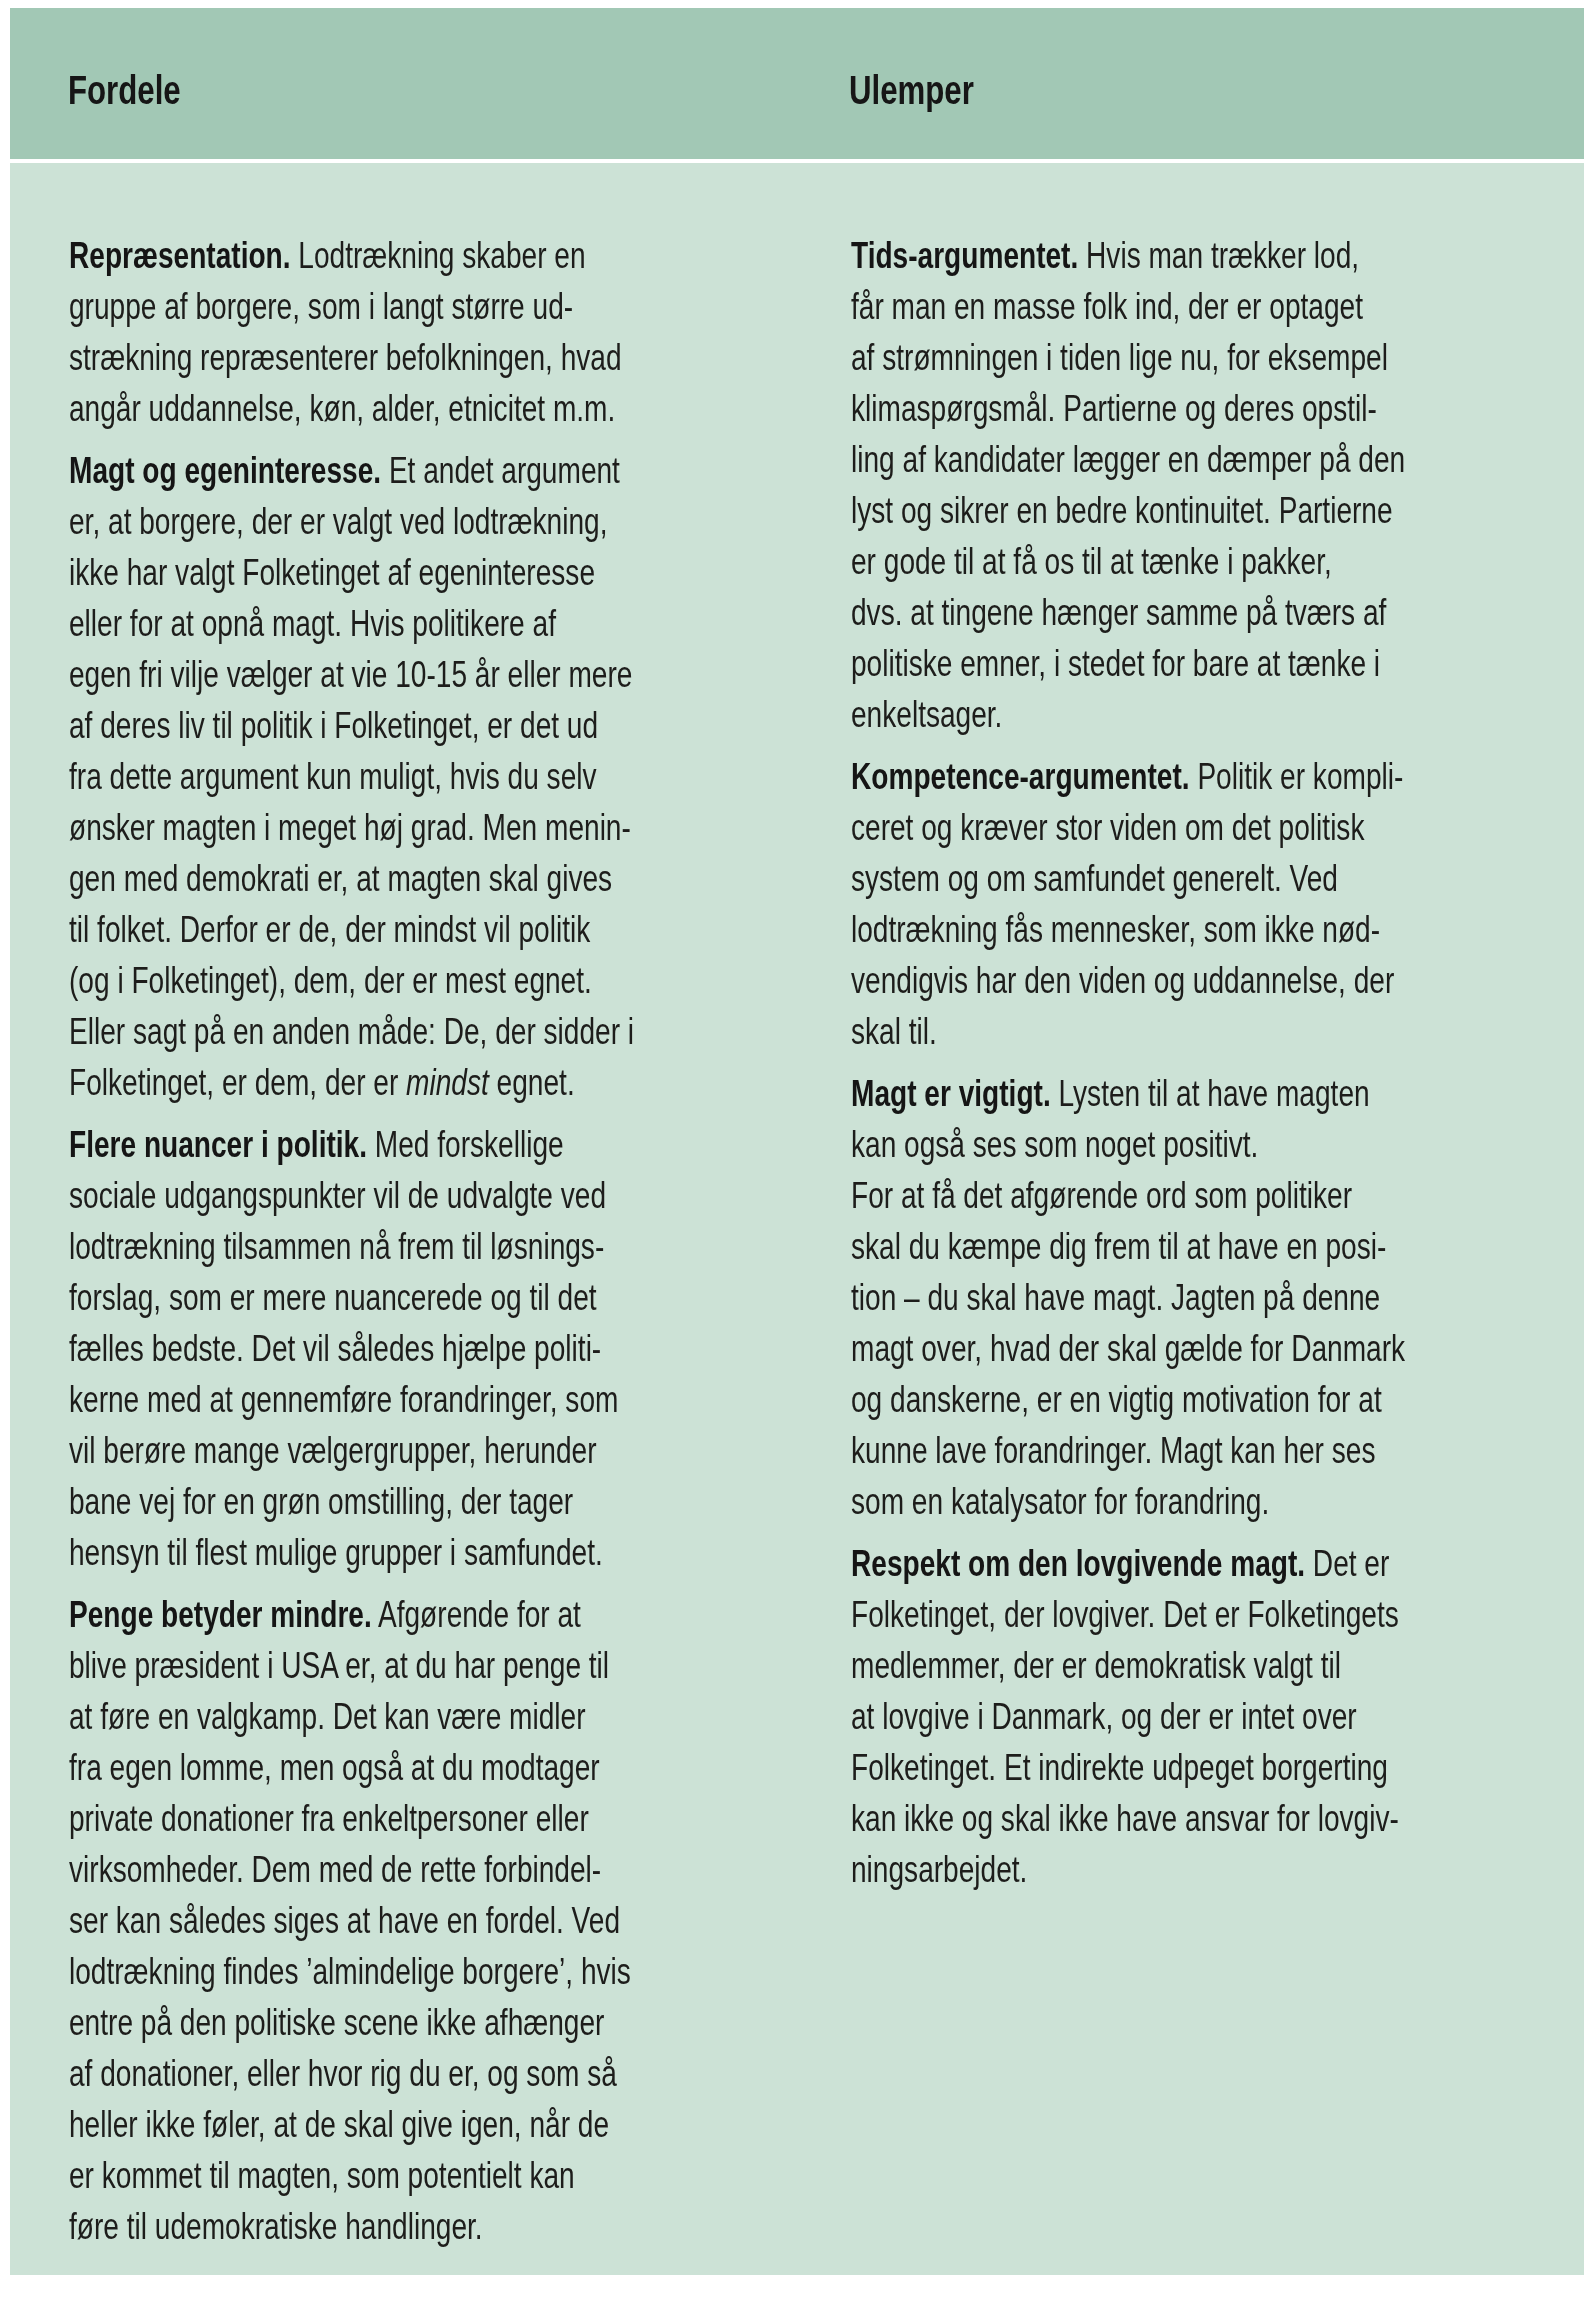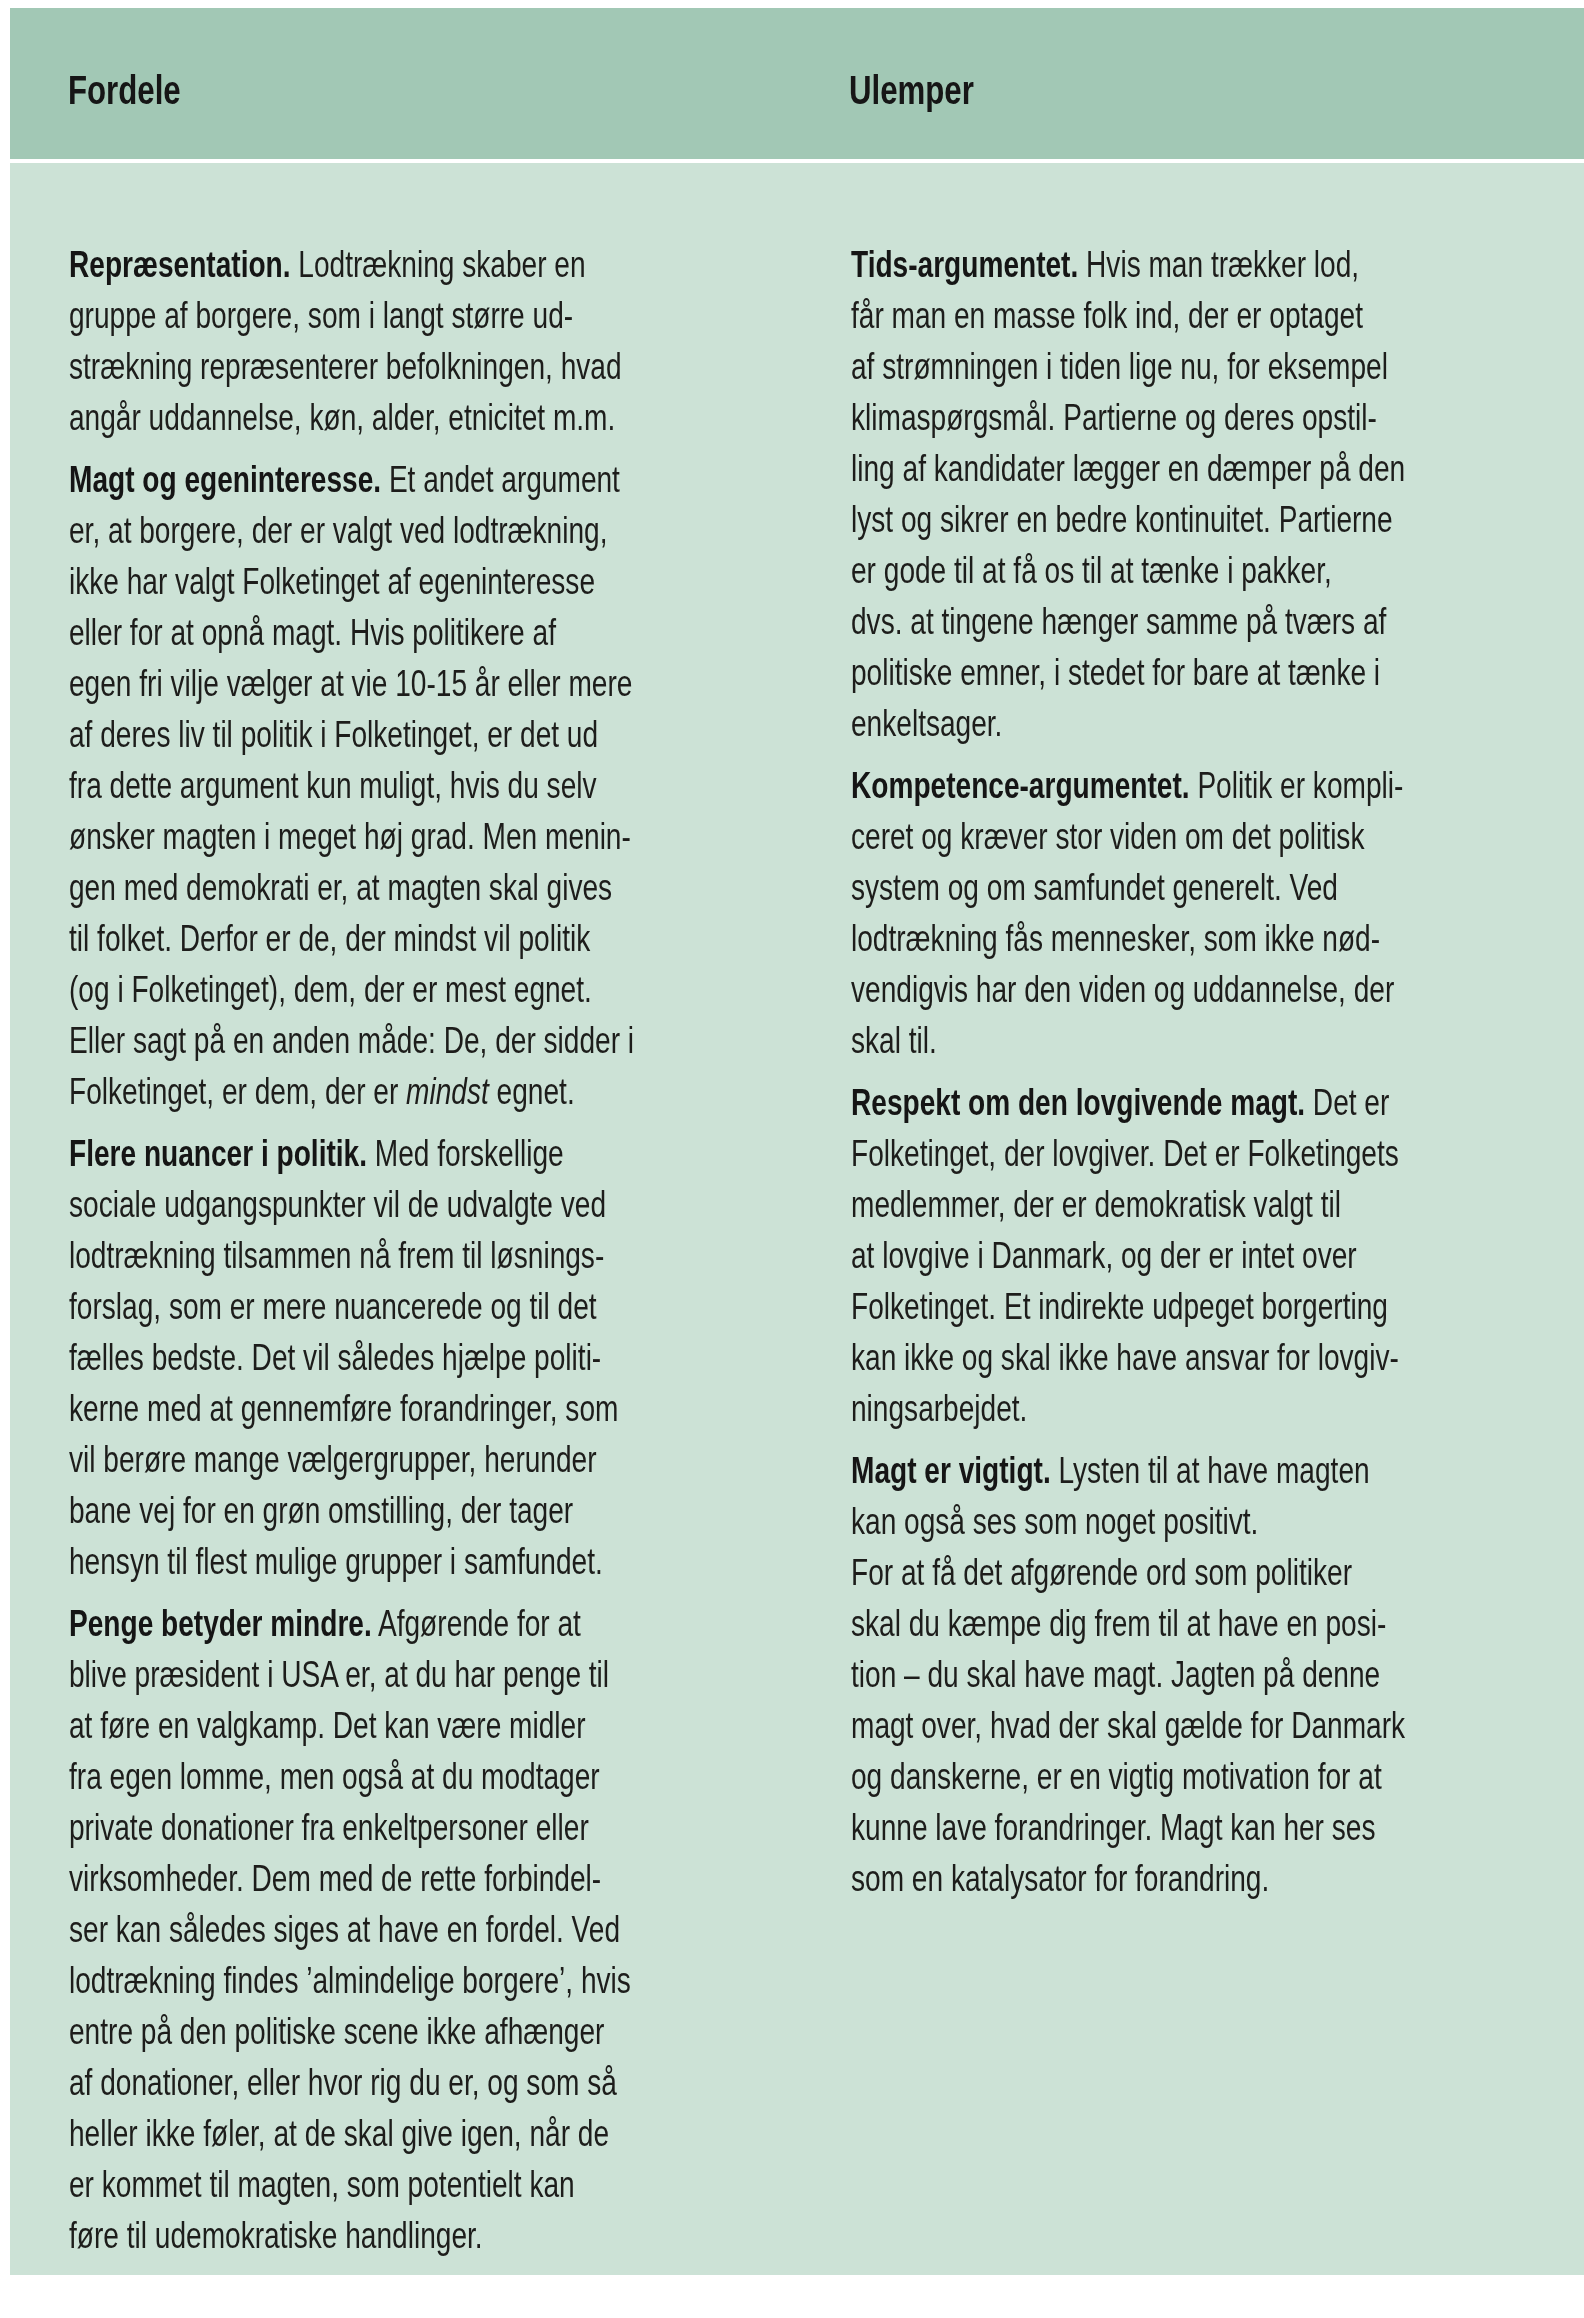--- a/index.html
+++ b/index.html
@@ -7,21 +7,21 @@
        font-family:"Liberation Sans","DejaVu Sans",sans-serif;color:#1d1d1b;}
   .table{position:absolute;left:10.3px;top:8px;width:1562px;height:2267px;}
   .cell{position:absolute;box-sizing:border-box;}
   .hdr{background:#a2c8b5;top:0;height:151px;}
   .bdy{background:#cce2d6;top:155px;height:2112px;}
   .col-left{left:0;width:787px;}
   .col-right{left:784px;width:923px;}
   .hdr-text{position:absolute;left:58px;top:62px;font-weight:bold;font-size:40px;line-height:40px;
             transform:scaleX(.78);transform-origin:left center;white-space:nowrap;color:#161616;}
   .col-right .hdr-text{left:55px;}
-  .paras{position:absolute;left:59px;top:67px;margin-top:9px;}
+  .paras{position:absolute;left:59px;top:67px;}
   .col-right .paras{left:57px;}
   .para{margin-bottom:11px;}
   .line{height:51px;line-height:51px;font-size:36px;white-space:nowrap;
         transform:scaleX(.78);transform-origin:left center;}
   .line b{font-weight:bold;color:#151515;}
   .line i{font-style:italic;}
 </style>
 </head>
 <body>
 
@@ -99,35 +99,35 @@
         </div>
         <div class="para">
           <div class="line"><b>Kompetence-argumentet.</b><span> Politik er kompli-</span></div>
           <div class="line"><span>ceret og kræver stor viden om det politisk</span></div>
           <div class="line"><span>system og om samfundet generelt. Ved</span></div>
           <div class="line"><span>lodtrækning fås mennesker, som ikke nød-</span></div>
           <div class="line"><span>vendigvis har den viden og uddannelse, der</span></div>
           <div class="line"><span>skal til.</span></div>
         </div>
         <div class="para">
-          <div class="line"><b>Respekt om den lovgivende magt.</b><span> Det er</span></div>
-          <div class="line"><span>Folketinget, der lovgiver. Det er Folketingets</span></div>
-          <div class="line"><span>medlemmer, der er demokratisk valgt til</span></div>
-          <div class="line"><span>at lovgive i Danmark, og der er intet over</span></div>
-          <div class="line"><span>Folketinget. Et indirekte udpeget borgerting</span></div>
-          <div class="line"><span>kan ikke og skal ikke have ansvar for lovgiv-</span></div>
-          <div class="line"><span>ningsarbejdet.</span></div>
-        </div>
-        <div class="para">
           <div class="line"><b>Magt er vigtigt.</b><span> Lysten til at have magten</span></div>
           <div class="line"><span>kan også ses som noget positivt.</span></div>
           <div class="line"><span>For at få det afgørende ord som politiker</span></div>
           <div class="line"><span>skal du kæmpe dig frem til at have en posi-</span></div>
           <div class="line"><span>tion – du skal have magt. Jagten på denne</span></div>
           <div class="line"><span>magt over, hvad der skal gælde for Danmark</span></div>
           <div class="line"><span>og danskerne, er en vigtig motivation for at</span></div>
           <div class="line"><span>kunne lave forandringer. Magt kan her ses</span></div>
           <div class="line"><span>som en katalysator for forandring.</span></div>
         </div>
+        <div class="para">
+          <div class="line"><b>Respekt om den lovgivende magt.</b><span> Det er</span></div>
+          <div class="line"><span>Folketinget, der lovgiver. Det er Folketingets</span></div>
+          <div class="line"><span>medlemmer, der er demokratisk valgt til</span></div>
+          <div class="line"><span>at lovgive i Danmark, og der er intet over</span></div>
+          <div class="line"><span>Folketinget. Et indirekte udpeget borgerting</span></div>
+          <div class="line"><span>kan ikke og skal ikke have ansvar for lovgiv-</span></div>
+          <div class="line"><span>ningsarbejdet.</span></div>
+        </div>
       </div>
   </div>
 </div>
 
 
 </body></html>

